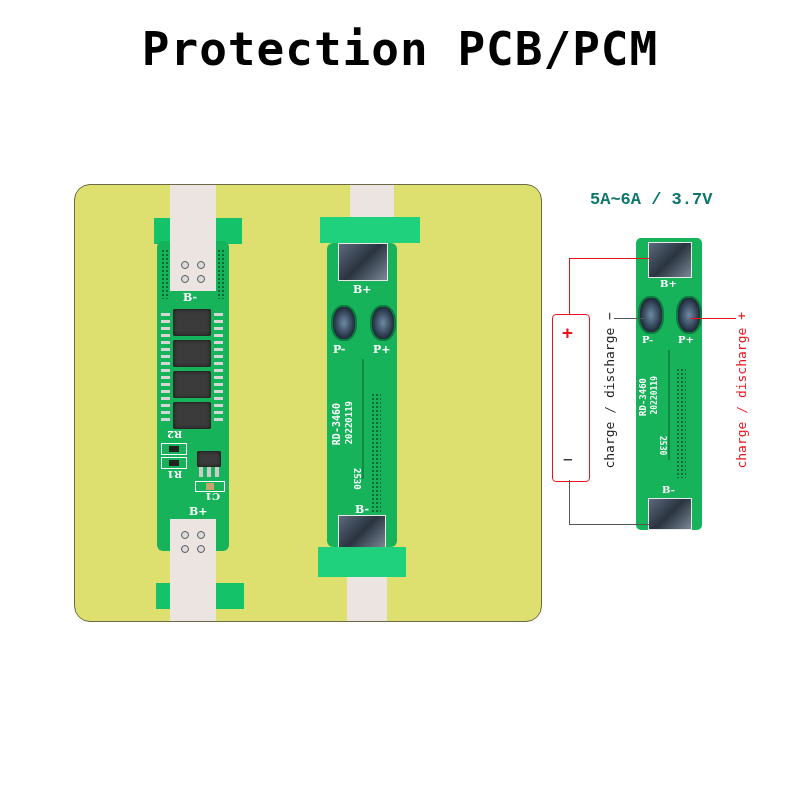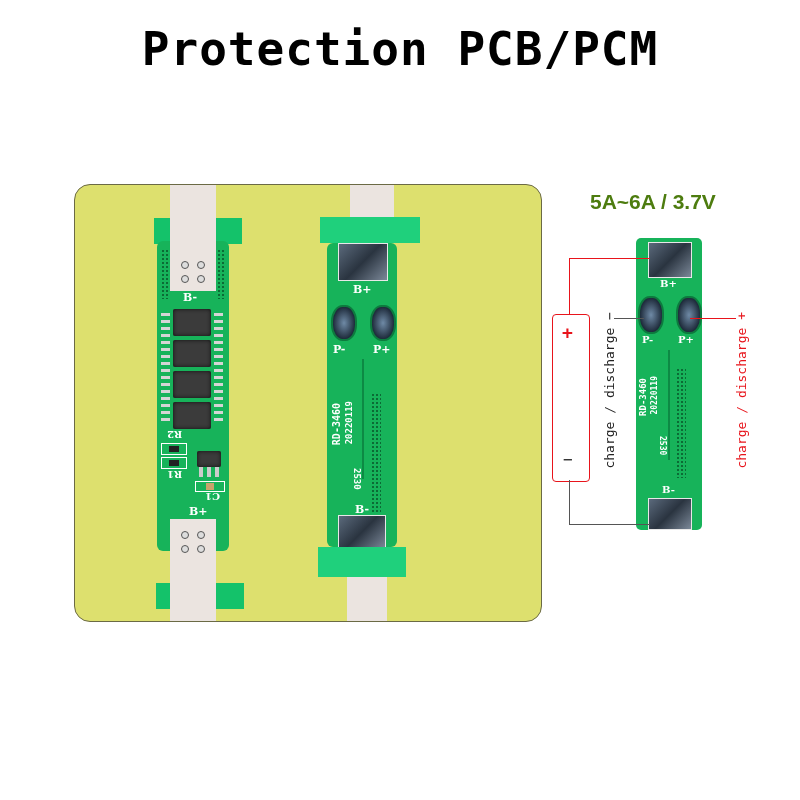--- a/index.html
+++ b/index.html
@@ -86,21 +86,21 @@
     <div class="vert" style="left:17px;top:158px;color:#fff;font-weight:bold;font-size:9px;">20220119</div>
     <div class="vert" style="left:25px;top:225px;color:#fff;font-weight:bold;font-size:9px;transform:none;">2530</div>
     <div class="dots" style="left:44px;top:150px;width:10px;height:120px;"></div>
     <div class="silk" style="left:28px;top:260px;">B-</div>
     <div class="solder" style="left:11px;top:272px;width:46px;height:32px;"></div>
   </div>
   <div class="tab light" style="left:243px;top:362px;width:88px;height:30px;"></div>
   <div class="strip" style="left:272px;top:392px;width:40px;height:44px;"></div>
 </div>
 
-<div style="position:absolute;left:590px;top:190px;color:#4d7c0f;font-weight:bold;font-size:21px;font-family:Liberation Sans, sans-serif;">5A~6A / 3.7V</div>
+<div style="position:absolute;left:590px;top:190px;color:#0f766e;font-weight:bold;font-size:17px;font-family:Liberation Mono, monospace;">5A~6A / 3.7V</div>
 
 <div class="pcb" style="left:636px;top:238px;width:66px;height:292px;border-radius:5px;">
   <div class="solder" style="left:12px;top:4px;width:42px;height:34px;"></div>
   <div class="silk" style="left:24px;top:40px;font-size:10px;">B+</div>
   <div class="pad" style="left:2px;top:58px;width:22px;height:34px;"></div>
   <div class="pad" style="left:40px;top:58px;width:22px;height:34px;"></div>
   <div class="silk" style="left:6px;top:96px;font-size:10px;">P-</div>
   <div class="silk" style="left:42px;top:96px;font-size:10px;">P+</div>
   <div style="position:absolute;left:32px;top:112px;width:2px;height:110px;background:#0d8a44;"></div>
   <div class="vert" style="left:2px;top:140px;color:#fff;font-weight:bold;font-size:9px;">RD-3460</div>

